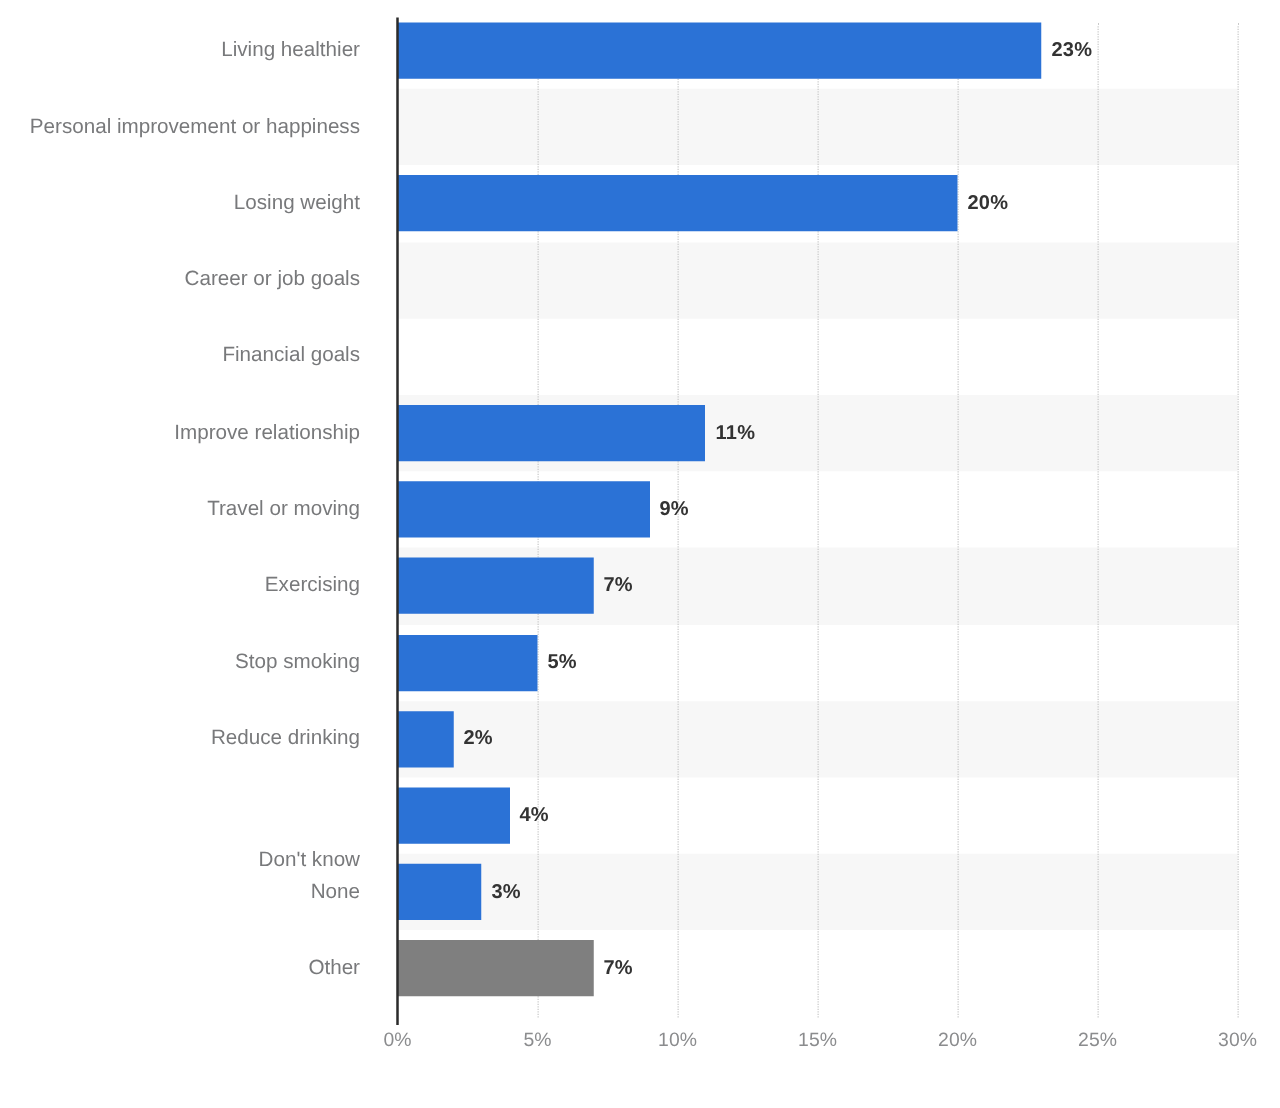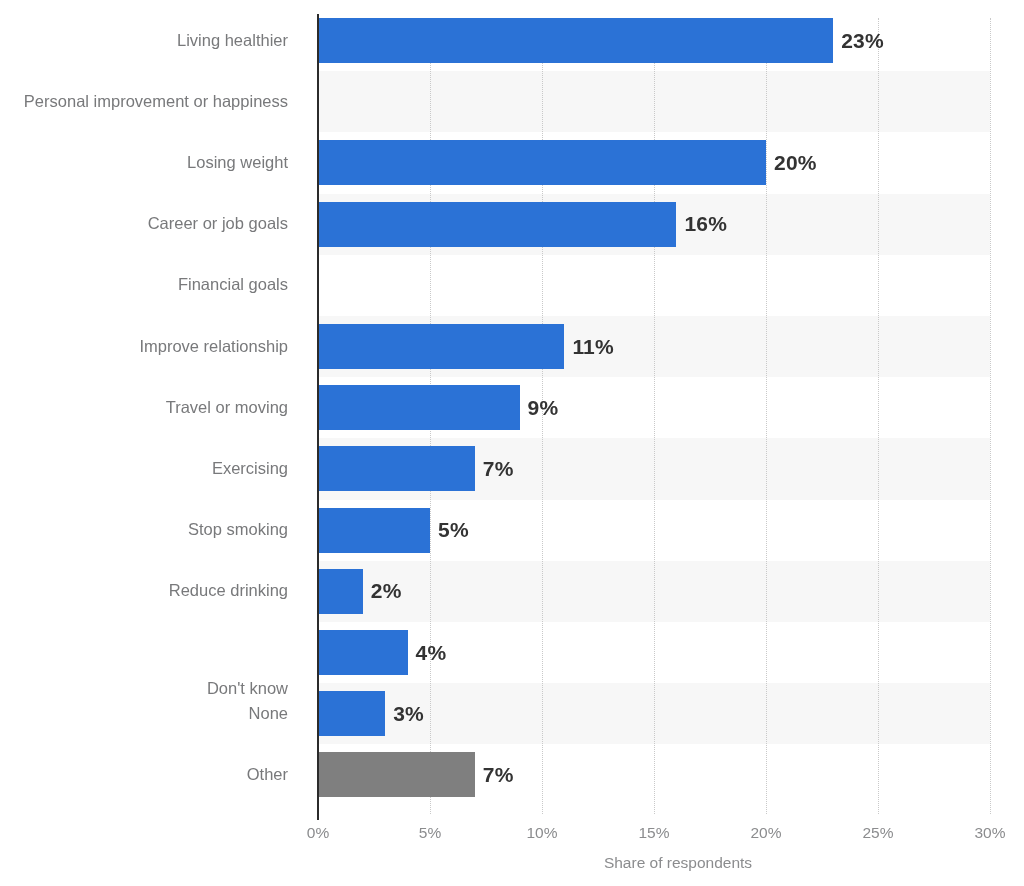--- a/index.html
+++ b/index.html
@@ -87,21 +87,21 @@
     top: 0;
     height: 100%;
     background: #2b72d6;
   }
   .bar.gray { background: #7f7f7f; }
 
   .bar-value {
     position: absolute;
     top: 50%;
     transform: translateY(-50%);
-    font-size: 21px;
+    font-size: 16px;
     font-weight: bold;
     color: #333333;
     white-space: nowrap;
     letter-spacing: 0.2px;
   }
 
   .cat-label {
     position: absolute;
     right: 1024px;
     text-align: right;
@@ -198,24 +198,20 @@
       </div>
     <div class="rows">
         <div class="row" style="top: 0px; height: 45px;">
           <div class="bar" style="width: 515.2px; background: rgb(43, 114, 214);"></div>
           <div class="bar-value" style="left: 523.2px;">23%</div>
         </div>
         <div class="row" style="top: 122.4px; height: 45px;">
           <div class="bar" style="width: 448px; background: rgb(43, 114, 214);"></div>
           <div class="bar-value" style="left: 456px;">20%</div>
         </div>
-        <div class="row" style="top: 183.6px; height: 45px;">
-          <div class="bar" style="width: 358.4px; background: rgb(43, 114, 214);"></div>
-          <div class="bar-value" style="left: 366.4px;">16%</div>
-        </div>
         <div class="row" style="top: 306px; height: 45px;">
           <div class="bar" style="width: 246.4px; background: rgb(43, 114, 214);"></div>
           <div class="bar-value" style="left: 254.4px;">11%</div>
         </div>
         <div class="row" style="top: 367.2px; height: 45px;">
           <div class="bar" style="width: 201.6px; background: rgb(43, 114, 214);"></div>
           <div class="bar-value" style="left: 209.6px;">9%</div>
         </div>
         <div class="row" style="top: 428.4px; height: 45px;">
           <div class="bar" style="width: 156.8px; background: rgb(43, 114, 214);"></div>
@@ -249,17 +245,14 @@
   <div class="xaxis-ticks">
       <div class="xtick" style="left: 0px;">0%</div>
       <div class="xtick" style="left: 112px;">5%</div>
       <div class="xtick" style="left: 224px;">10%</div>
       <div class="xtick" style="left: 336px;">15%</div>
       <div class="xtick" style="left: 448px;">20%</div>
       <div class="xtick" style="left: 560px;">25%</div>
       <div class="xtick" style="left: 672px;">30%</div>
     </div>
 
-  <div class="xaxis-title">
-    <span class="xaxis-title-inner">Share of respondents</span>
-  </div>
 
 </div>
 
 </body></html>

